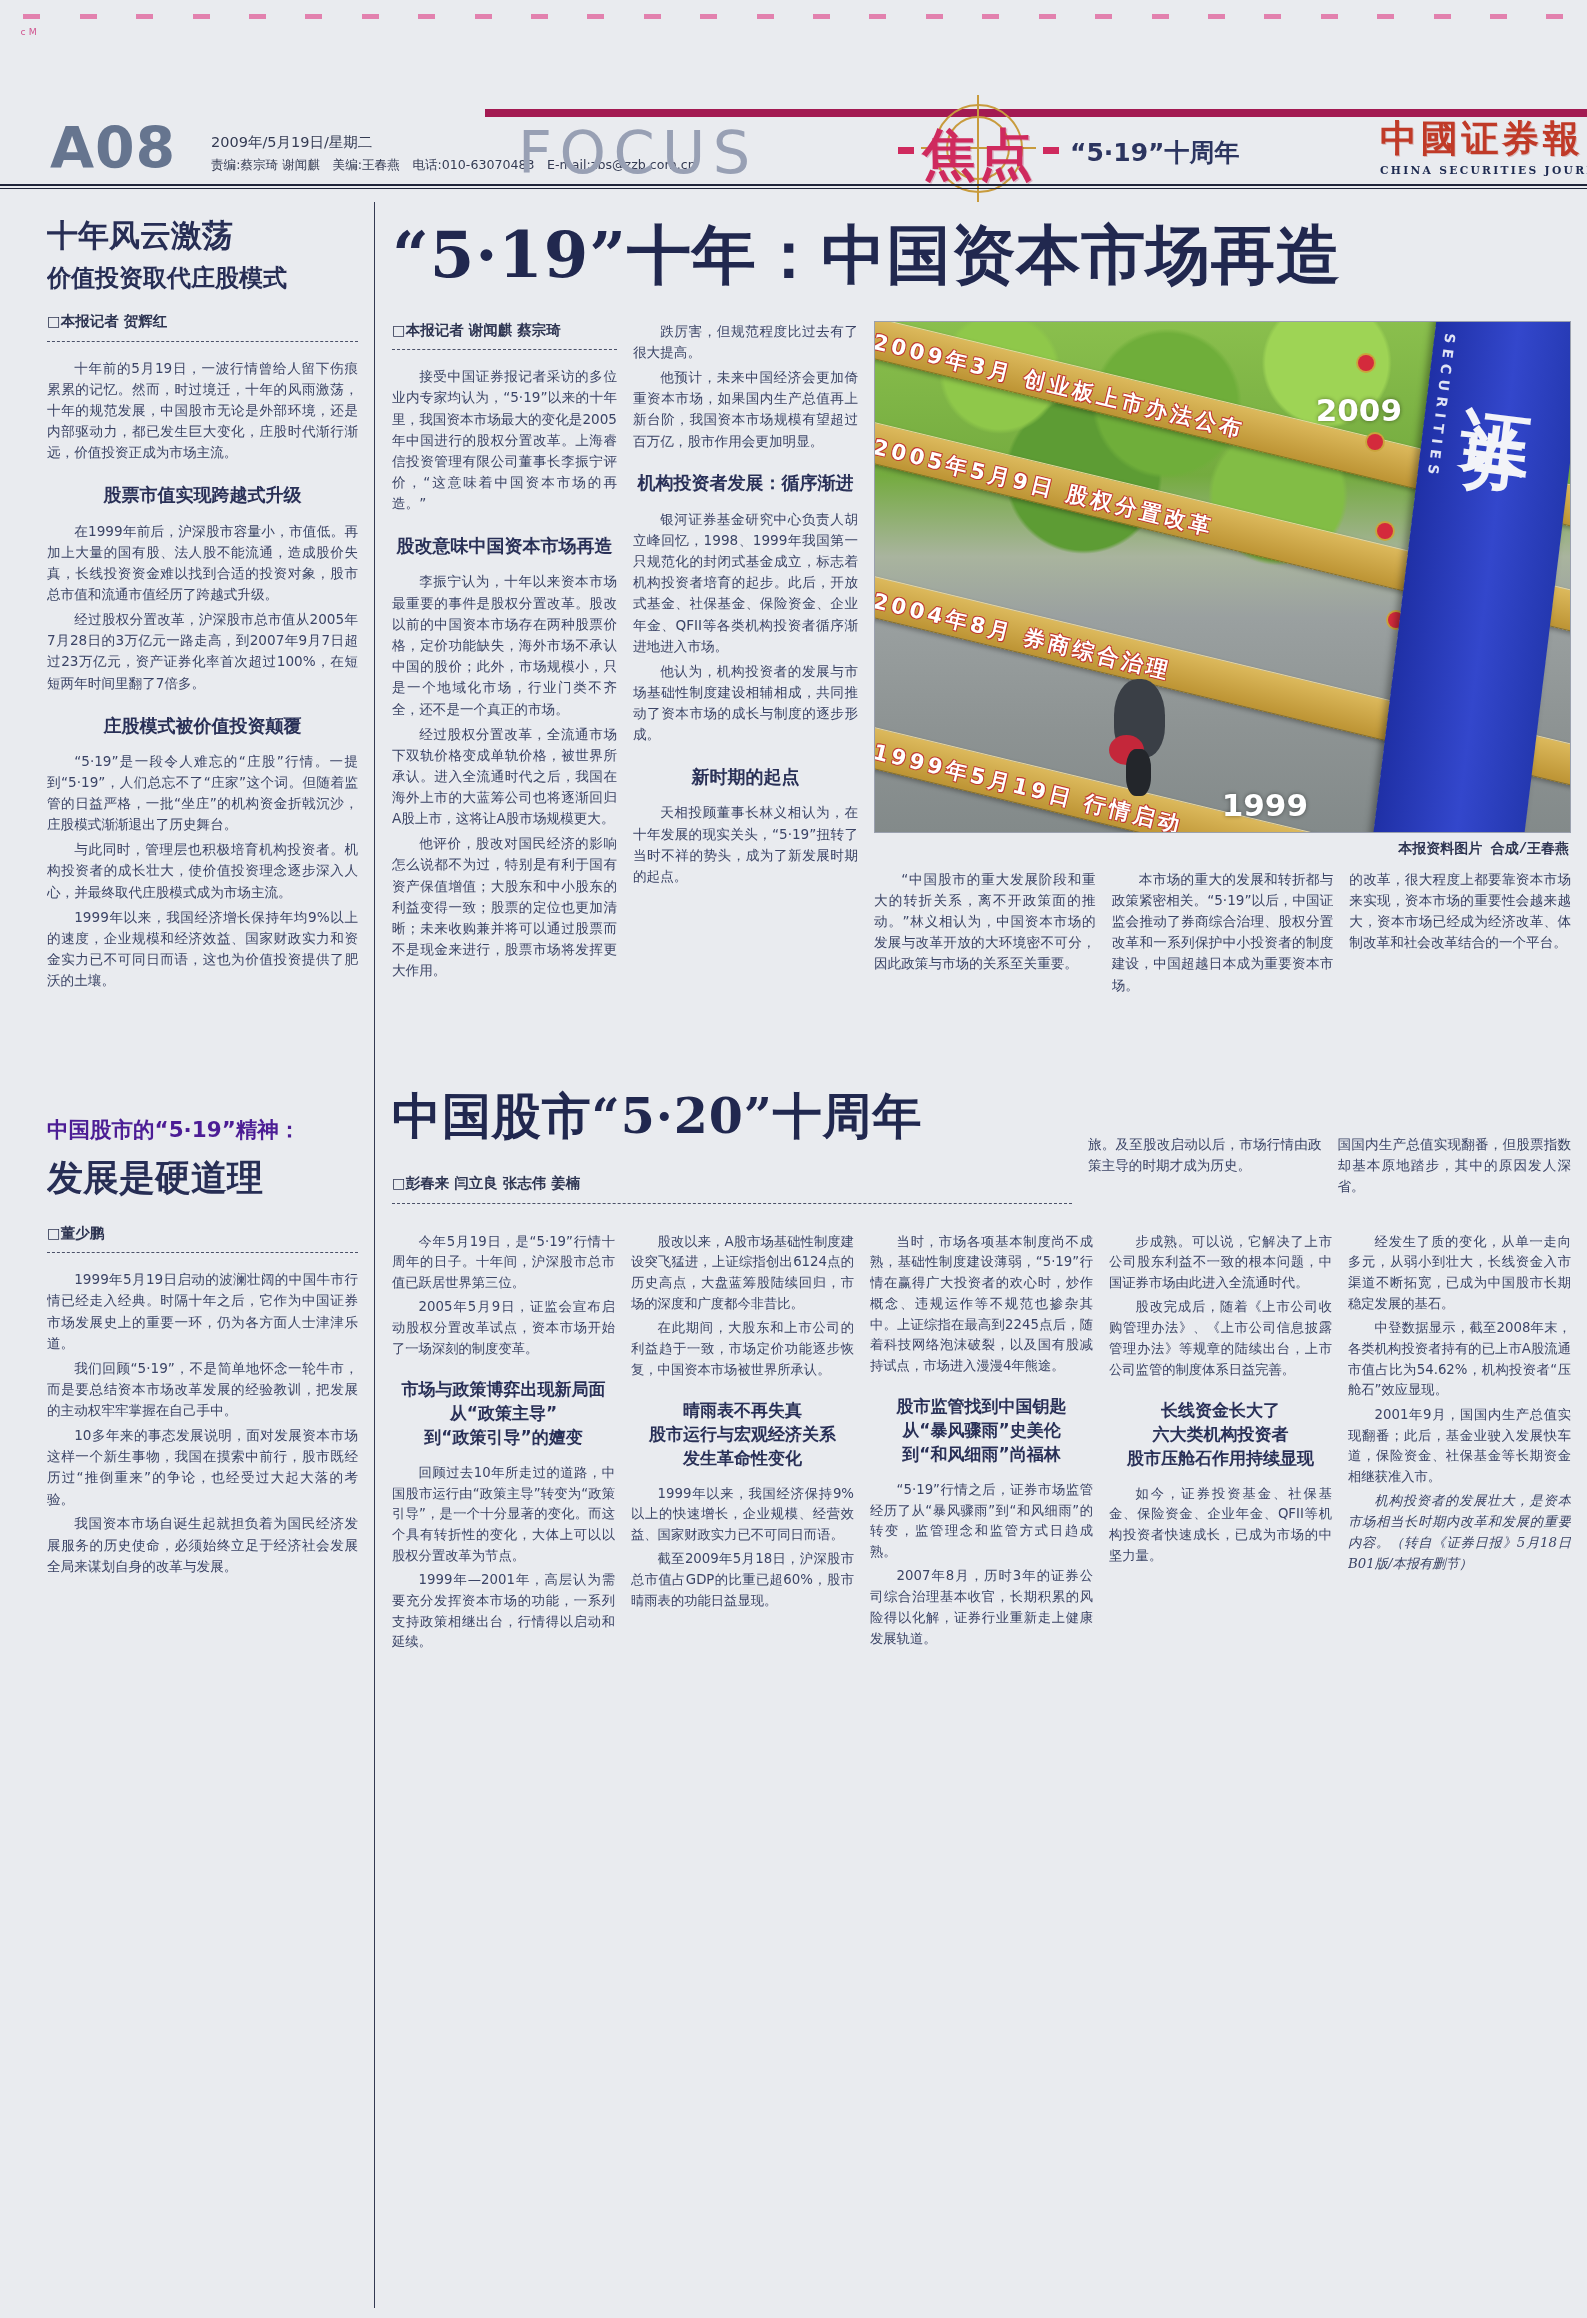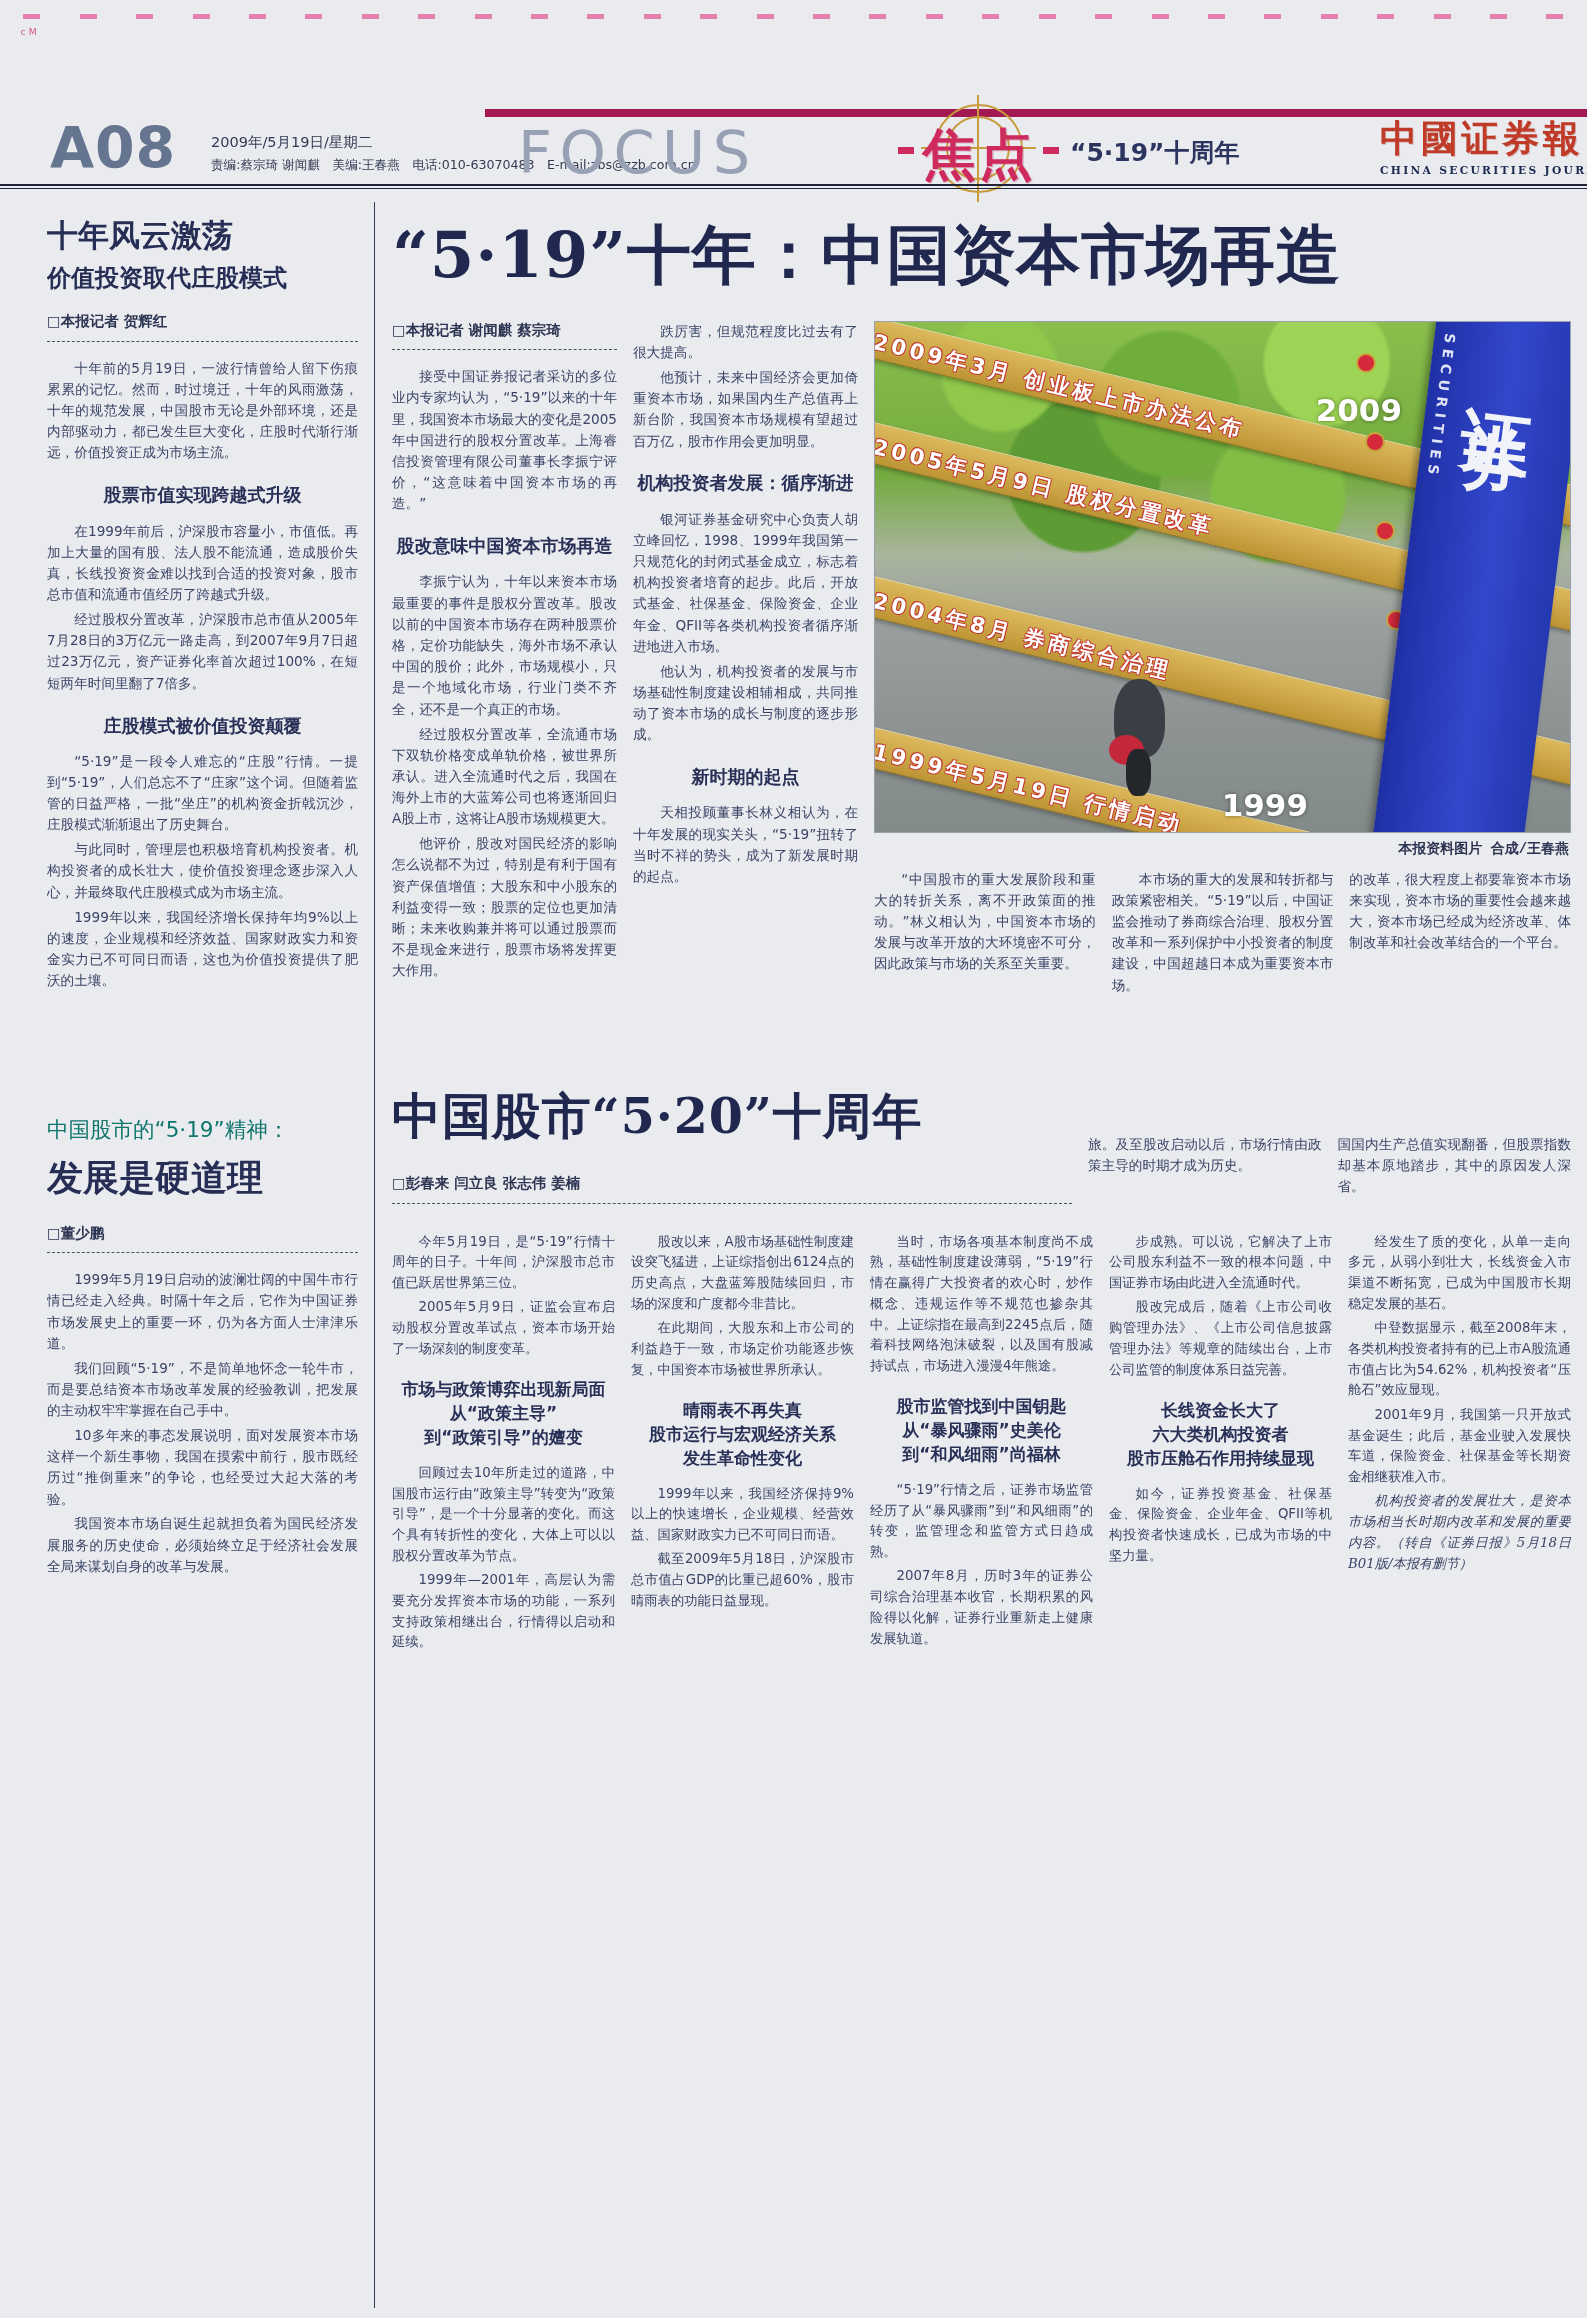--- a/index.html
+++ b/index.html
@@ -62,21 +62,21 @@
   .subhead .block { display:block; }
   .endnote { font-style:italic; font-family:"DejaVu Serif","Liberation Serif",serif; }
 
   
   .l-art1 { height:888px; overflow:hidden; }
   .l1-title1 { font-family:"DejaVu Serif","Liberation Serif",serif; font-size:31px; font-weight:bold;
     color:#272e55; margin:13px 0 4.7px; }
   .l1-title2 { font-family:"DejaVu Serif","Liberation Serif",serif; font-size:24px; font-weight:bold;
     color:#272e55; margin-bottom:18.7px; white-space:nowrap; }
   .l-art2 { height:1196px; overflow:hidden; }
-  .l2-title1 { font-size:21.5px; font-weight:normal; color:#0f766e; margin:25px 0 10.3px; }
+  .l2-title1 { font-size:21.5px; font-weight:bold; color:#4c1d95; margin:25px 0 10.3px; }
   .l2-title2 { font-family:"DejaVu Serif","Liberation Serif",serif; font-size:36px; font-weight:bold;
     color:#272e55; margin-bottom:20.6px; }
 
   
   .main-headline { font-family:"DejaVu Serif","Liberation Serif",serif; font-size:64px; font-weight:bold;
     color:#21284f; letter-spacing:0.9px; margin:10.3px 0 21.5px; white-space:nowrap; }
   .m1 { display:flex; gap:16px; height:743px; overflow:hidden; }
   .m1col { width:225px; flex:none; overflow:hidden; }
   .m1right { flex:1; min-width:0; display:flex; flex-direction:column; }
 
@@ -362,21 +362,21 @@
               <h3 class="subhead">
                 <span class="block">长线资金长大了</span>
                 <span class="block">六大类机构投资者</span>
                 <span class="block">股市压舱石作用持续显现</span>
               </h3>
               <p class="para">如今，证券投资基金、社保基金、保险资金、企业年金、QFII等机构投资者快速成长，已成为市场的中坚力量。</p>
             </div>
           <div class="m2col">
               <p class="para">经发生了质的变化，从单一走向多元，从弱小到壮大，长线资金入市渠道不断拓宽，已成为中国股市长期稳定发展的基石。</p>
               <p class="para">中登数据显示，截至2008年末，各类机构投资者持有的已上市A股流通市值占比为54.62%，机构投资者“压舱石”效应显现。</p>
-              <p class="para">2001年9月，我国第一只开放式基金诞生；此后，基金业驶入发展快车道，保险资金、社保基金等长期资金相继获准入市。</p>
+              <p class="para">2001年9月，国国内生产总值实现翻番；此后，基金业驶入发展快车道，保险资金、社保基金等长期资金相继获准入市。</p>
               <p class="para endnote">机构投资者的发展壮大，是资本市场相当长时期内改革和发展的重要内容。（转自《证券日报》5月18日B01版/本报有删节）</p>
             </div>
         </div>
       </section>
     </main>
   </div>
 </div>
 
 
 </body></html>

